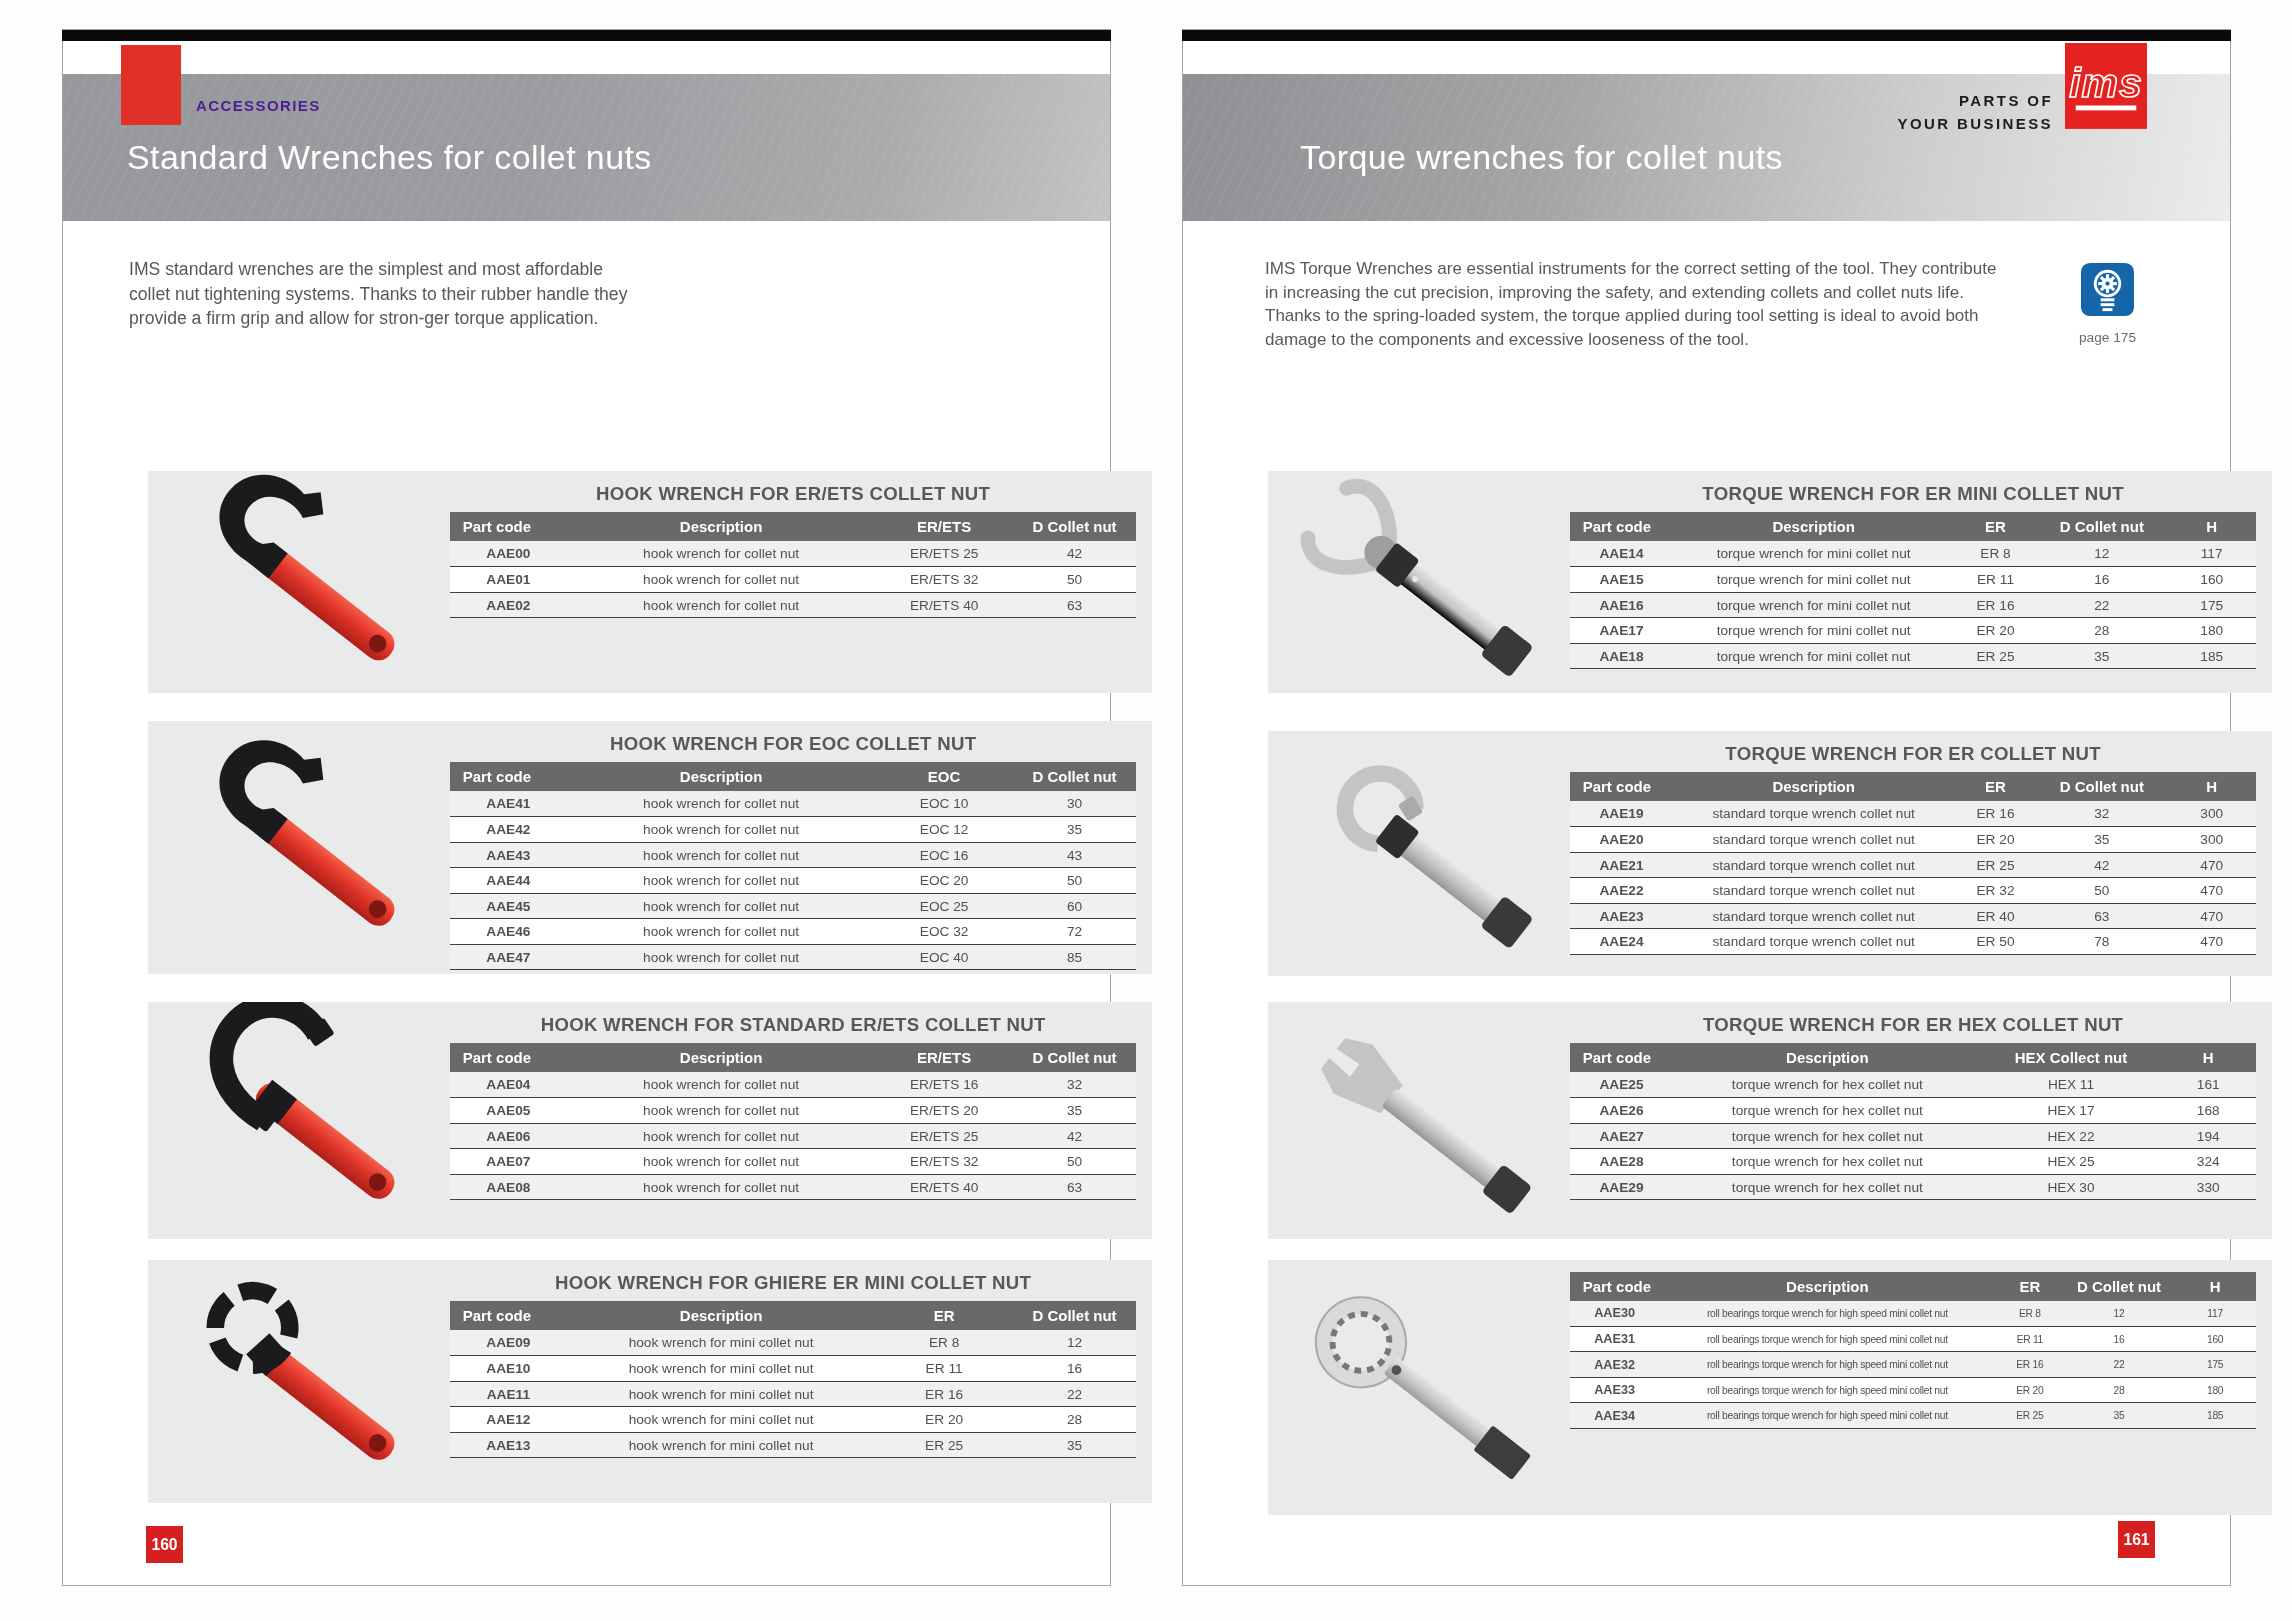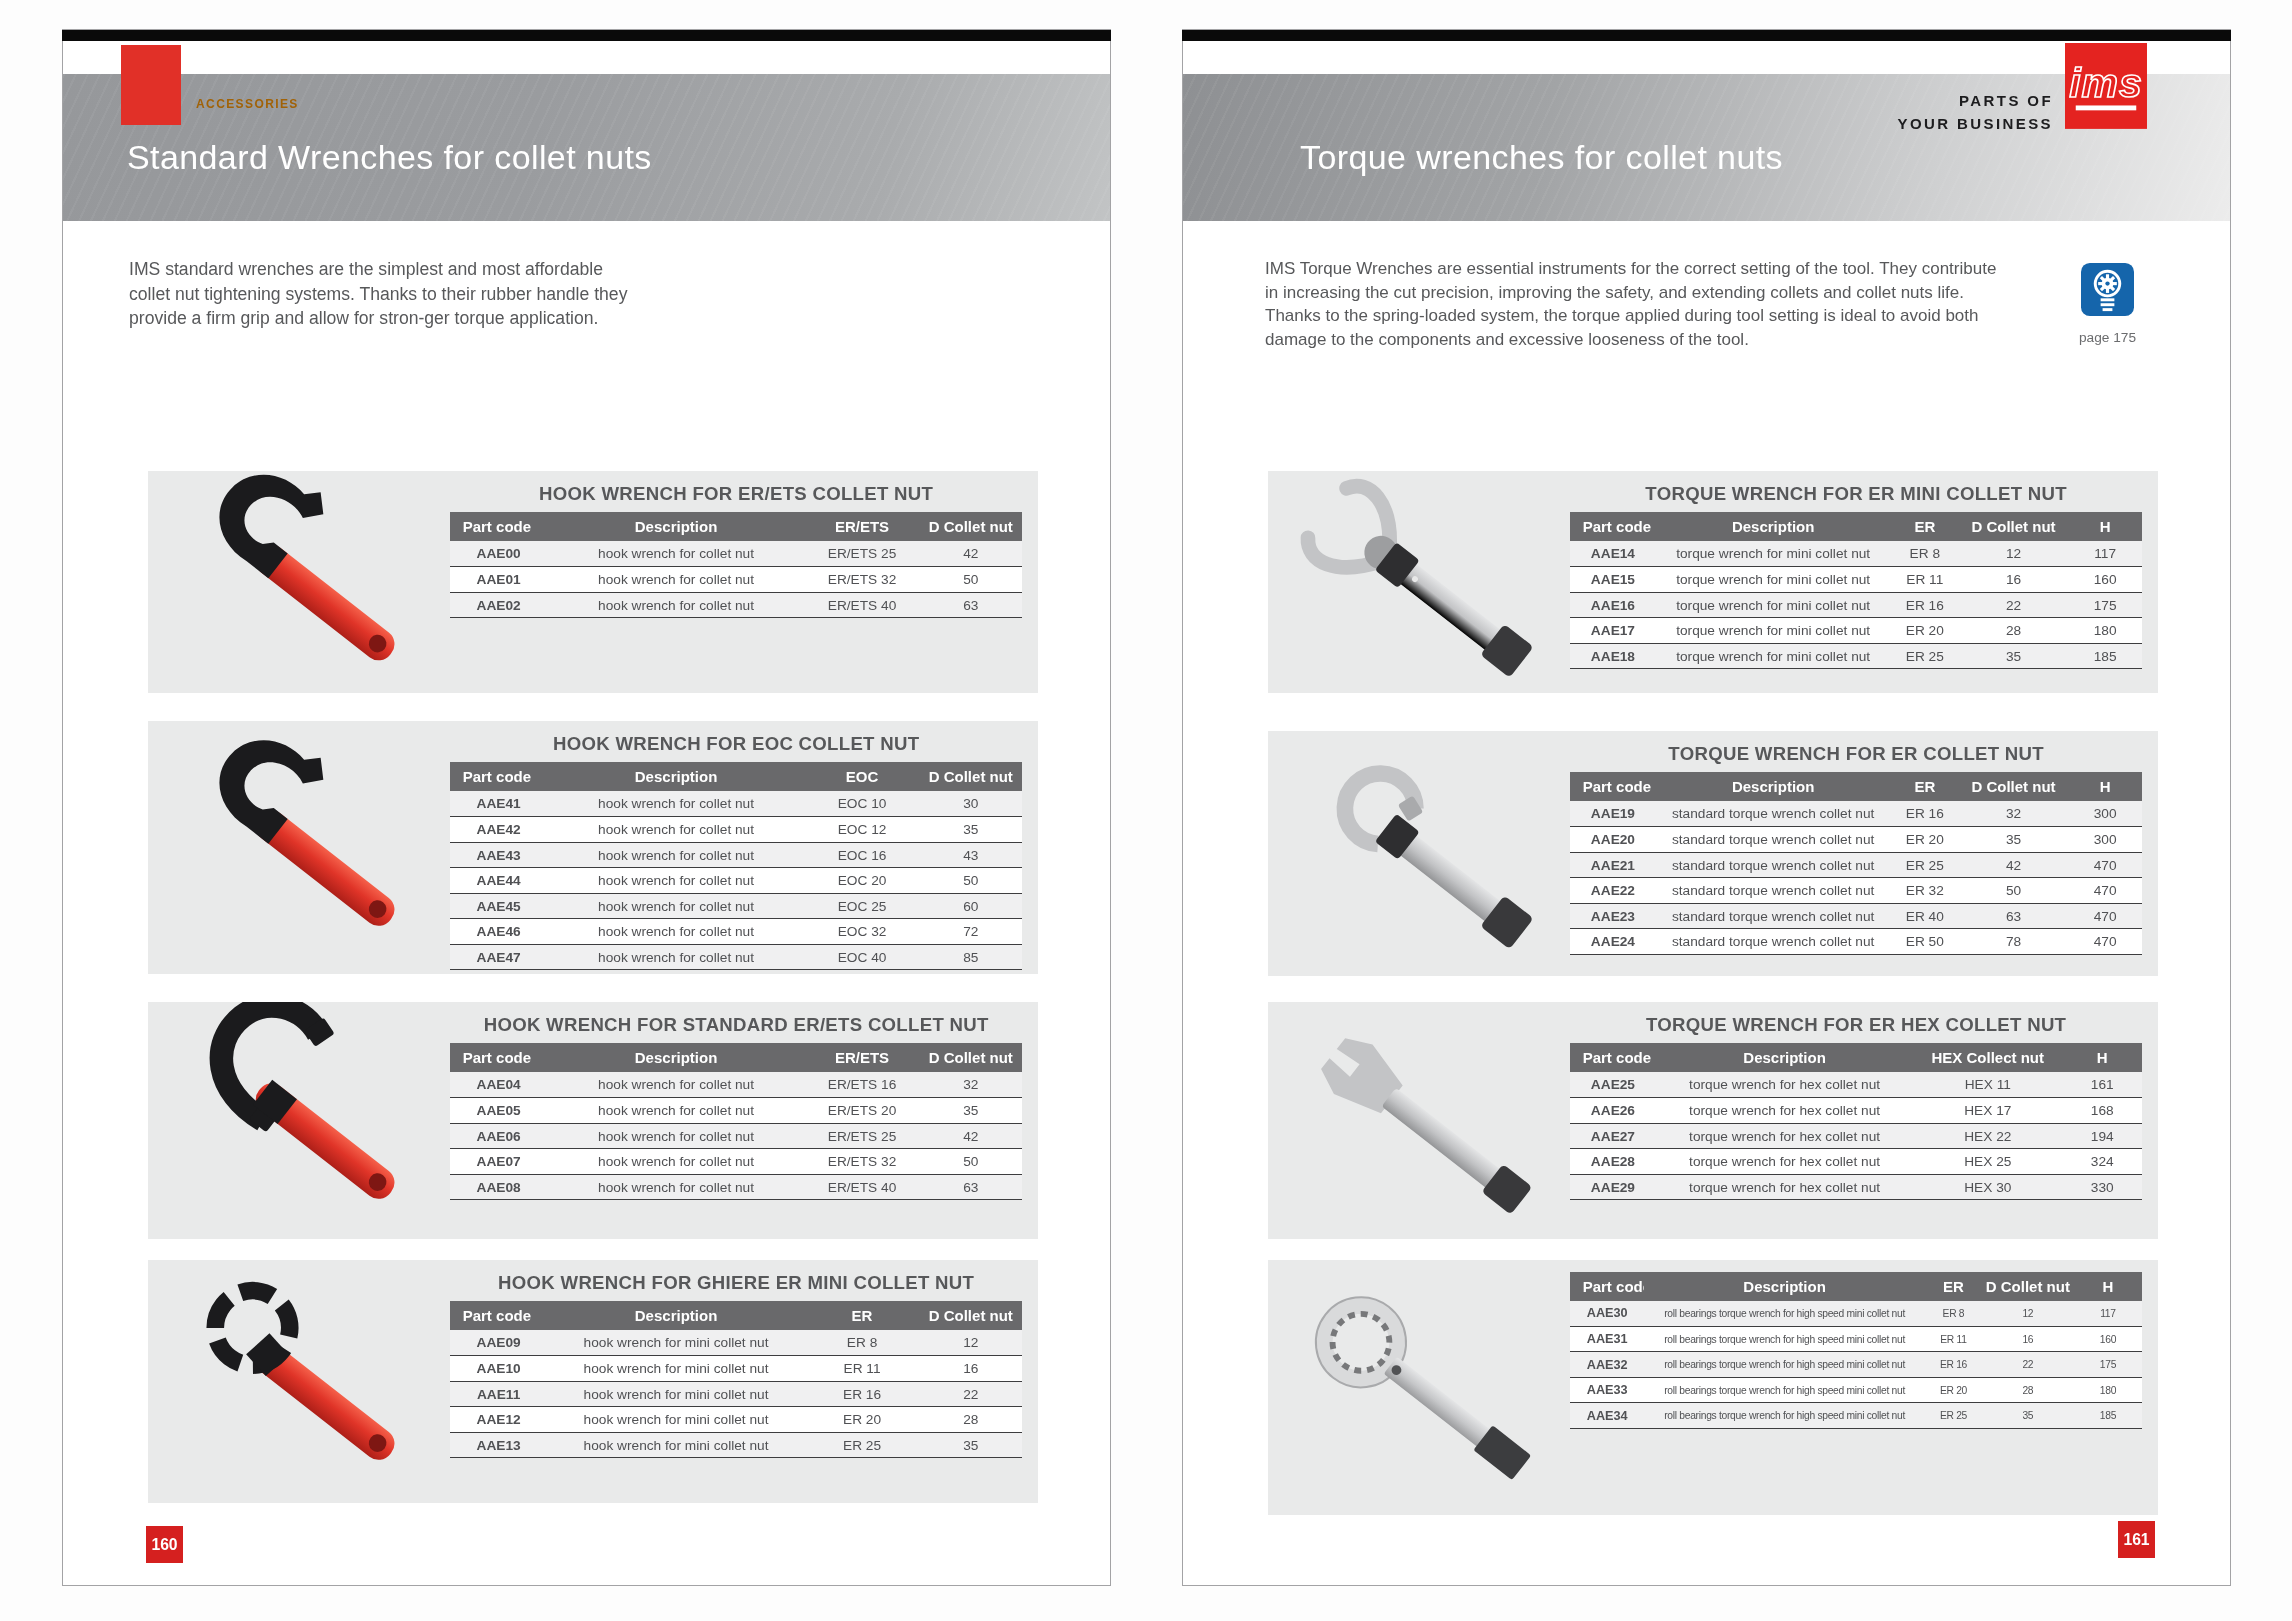--- a/index.html
+++ b/index.html
@@ -33,21 +33,21 @@
   .banner::after {
     content:""; position:absolute; inset:0;
     background:repeating-linear-gradient(115deg, rgba(255,255,255,.05) 0 2px, rgba(0,0,0,0) 2px 10.8px);
   }
   .red-square {
     position:absolute; left:58px; top:14.7px; width:60px; height:80px;
     background:#e13028; z-index:3;
   }
   .eyebrow {
     position:absolute; left:133px; top:67px; z-index:3;
-    color:#a16207; font-size:12px; font-weight:bold; letter-spacing:1.4px;
+    color:#4c1d95; font-size:15px; font-weight:bold; letter-spacing:1.4px;
   }
   .banner-title {
     position:absolute; top:108px; z-index:3;
     color:#fff; font-size:34px; font-weight:normal; letter-spacing:0.4px;
   }
   .banner-title.bt-left  { left:64px; }
   .banner-title.bt-right { left:117px; }
   .tagline {
     position:absolute; top:59px; right:177px; z-index:3;
     text-align:right; color:#1d1d1f; font-size:15px; font-weight:bold;
@@ -63,21 +63,21 @@
   .intro-left  { left:66px;  width:514px; }
   .intro-right { left:82px;  width:733px; font-size:17px; line-height:23.5px; }
   
   .pageref {
     position:absolute; left:894px; top:233px; width:61px; text-align:center;
   }
   .pageref svg { width:53px; height:53px; display:block; margin:0 auto; }
   .pageref-caption { margin-top:14px; font-size:13.7px; color:#6b6c6e; }
   
   .panel {
-    position:absolute; left:85px; width:890px; background:#e9eaea;
+    position:absolute; left:85px; width:1004px; background:#e9eaea;
   }
   .photo {
     position:absolute; left:0; top:0; width:294px; height:100%;
   }
   .photo svg { width:100%; height:100%; }
   .twrap { position:absolute; left:302px; right:15.7px; top:11.8px; }
   .ttitle {
     text-align:center; font-weight:bold; font-size:18.6px; color:#57585a;
     letter-spacing:0.3px; line-height:1.22; margin-bottom:6.9px;
   }

